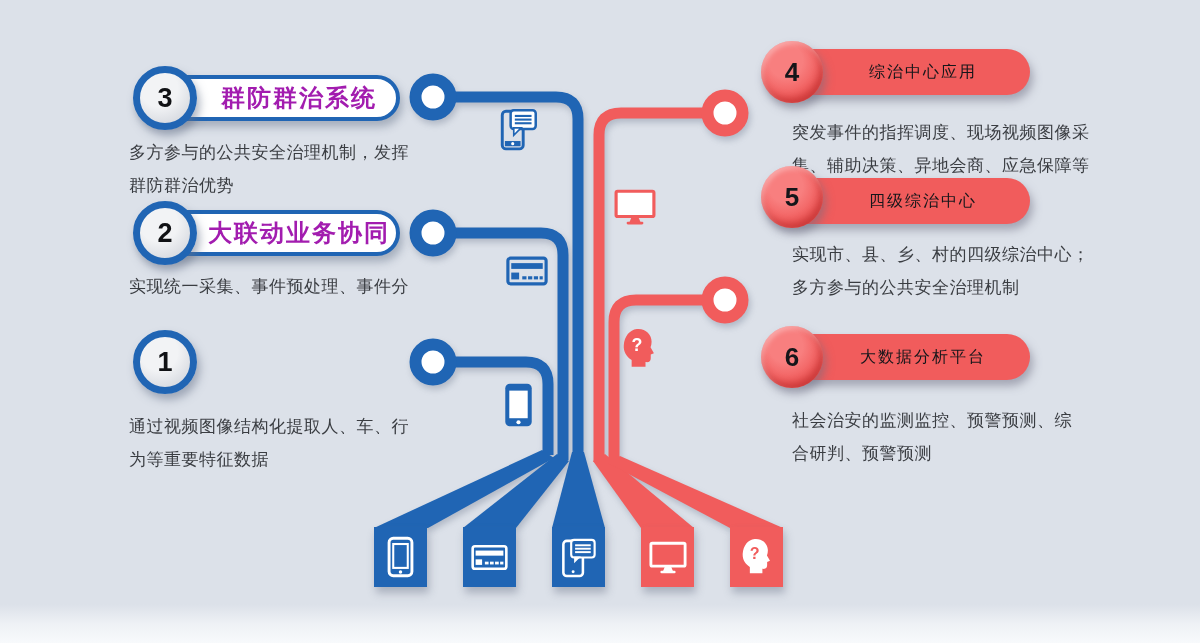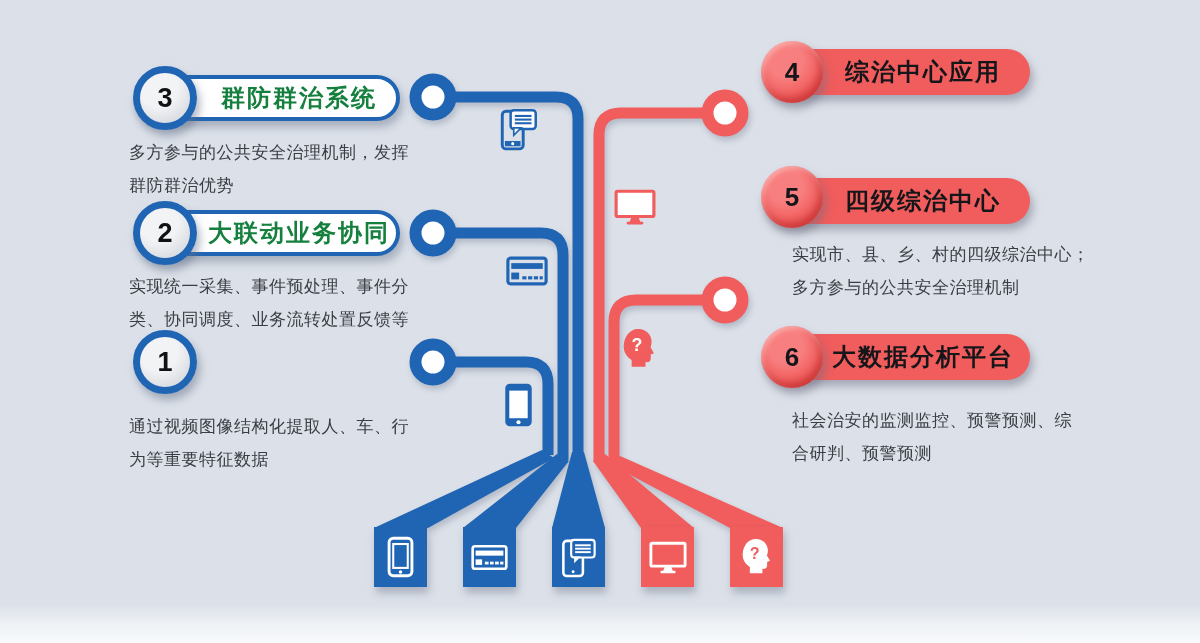--- a/index.html
+++ b/index.html
@@ -10,38 +10,38 @@
   }
   .connectors{position:absolute;left:0;top:0;filter:drop-shadow(2px 4px 3px rgba(100,112,135,.35));}
 
   
   .pill-l{
     position:absolute;left:136px;width:264px;height:46px;box-sizing:border-box;
     background:#ffffff;border:4px solid #2065b4;border-radius:27px;
     display:flex;align-items:center;justify-content:center;padding-left:62px;
     box-shadow:3px 6px 9px rgba(100,112,135,.45);
   }
-  .pill-l .t{font-size:24px;font-weight:800;color:#15803d;letter-spacing:2px;white-space:nowrap;}
+  .pill-l .t{font-size:24px;font-weight:800;color:#a21caf;letter-spacing:2px;white-space:nowrap;}
   .num-l{
     position:absolute;left:133px;width:64px;height:64px;box-sizing:border-box;border-radius:50%;
     border:7px solid #2065b4;
     background:radial-gradient(circle at 38% 30%, #f2f3f5 0 40%, #d8dbe1 80%, #c9cdd5 100%);
     display:flex;align-items:center;justify-content:center;
     box-shadow:3px 6px 9px rgba(100,112,135,.5);
   }
   .num-l span{font-size:27px;font-weight:800;color:#101114;}
 
   
   .pill-r{
     position:absolute;left:764px;width:266px;height:46px;border-radius:27px;
     background:#f15c5c;
     display:flex;align-items:center;justify-content:center;padding-left:52px;box-sizing:border-box;
     box-shadow:3px 6px 9px rgba(110,110,130,.5);
   }
-  .pill-r .t{font-size:24px;font-weight:700;color:#15161a;letter-spacing:2px;white-space:nowrap;}
+  .pill-r .t{font-size:16px;font-weight:400;color:#15161a;letter-spacing:2px;white-space:nowrap;}
   .badge-r{
     position:absolute;left:761px;width:62px;height:62px;border-radius:50%;
     background:radial-gradient(circle at 40% 32%, #f87f7f 0 30%, #ef5656 70%, #e24747 100%);
     box-shadow:inset 2px 3px 5px rgba(255,255,255,.35), inset -3px -5px 7px rgba(165,28,28,.45), 3px 6px 9px rgba(110,110,130,.5);
     display:flex;align-items:center;justify-content:center;
   }
   .badge-r span{font-size:26px;font-weight:800;color:#15161a;}
 
   
   .desc{position:absolute;font-size:17px;line-height:33px;color:#3a3d42;letter-spacing:.5px;}
@@ -103,35 +103,38 @@
     <span>多方参与的公共安全治理机制，发挥</span><br><span>群防群治优势</span>
   </div>
 
   <div class="pill-l" style="top:210px">
     <span class="t">大联动业务协同</span>
   </div>
   <div class="num-l" style="top:201px">
     <span>2</span>
   </div>
   <div class="desc desc-l" style="top:270px">
-    <span>实现统一采集、事件预处理、事件分</span><br><span>类、协同调度、业务流转处置反馈等</span>
+    <span>实现统一采集、事件预处理、事件分</span><br>
   </div>
 
   <div class="num-l" style="top:330px">
     <span>1</span>
   </div>
   <div class="desc desc-l" style="top:410px">
     <span>通过视频图像结构化提取人、车、行</span><br><span>为等重要特征数据</span>
   </div>
 
   <div class="pill-r" style="top:49px">
     <span class="t">综治中心应用</span>
   </div>
   <div class="badge-r" style="top:41px">
     <span>4</span>
+  </div>
+  <div class="desc desc-r" style="top:116px">
+    <span>突发事件的指挥调度、现场视频图像采</span><br><span>集、辅助决策、异地会商、应急保障等</span>
   </div>
 
   <div class="pill-r" style="top:178px">
     <span class="t">四级综治中心</span>
   </div>
   <div class="badge-r" style="top:166px">
     <span>5</span>
   </div>
   <div class="desc desc-r" style="top:238px">
     <span>实现市、县、乡、村的四级综治中心；</span><br><span>多方参与的公共安全治理机制</span>

